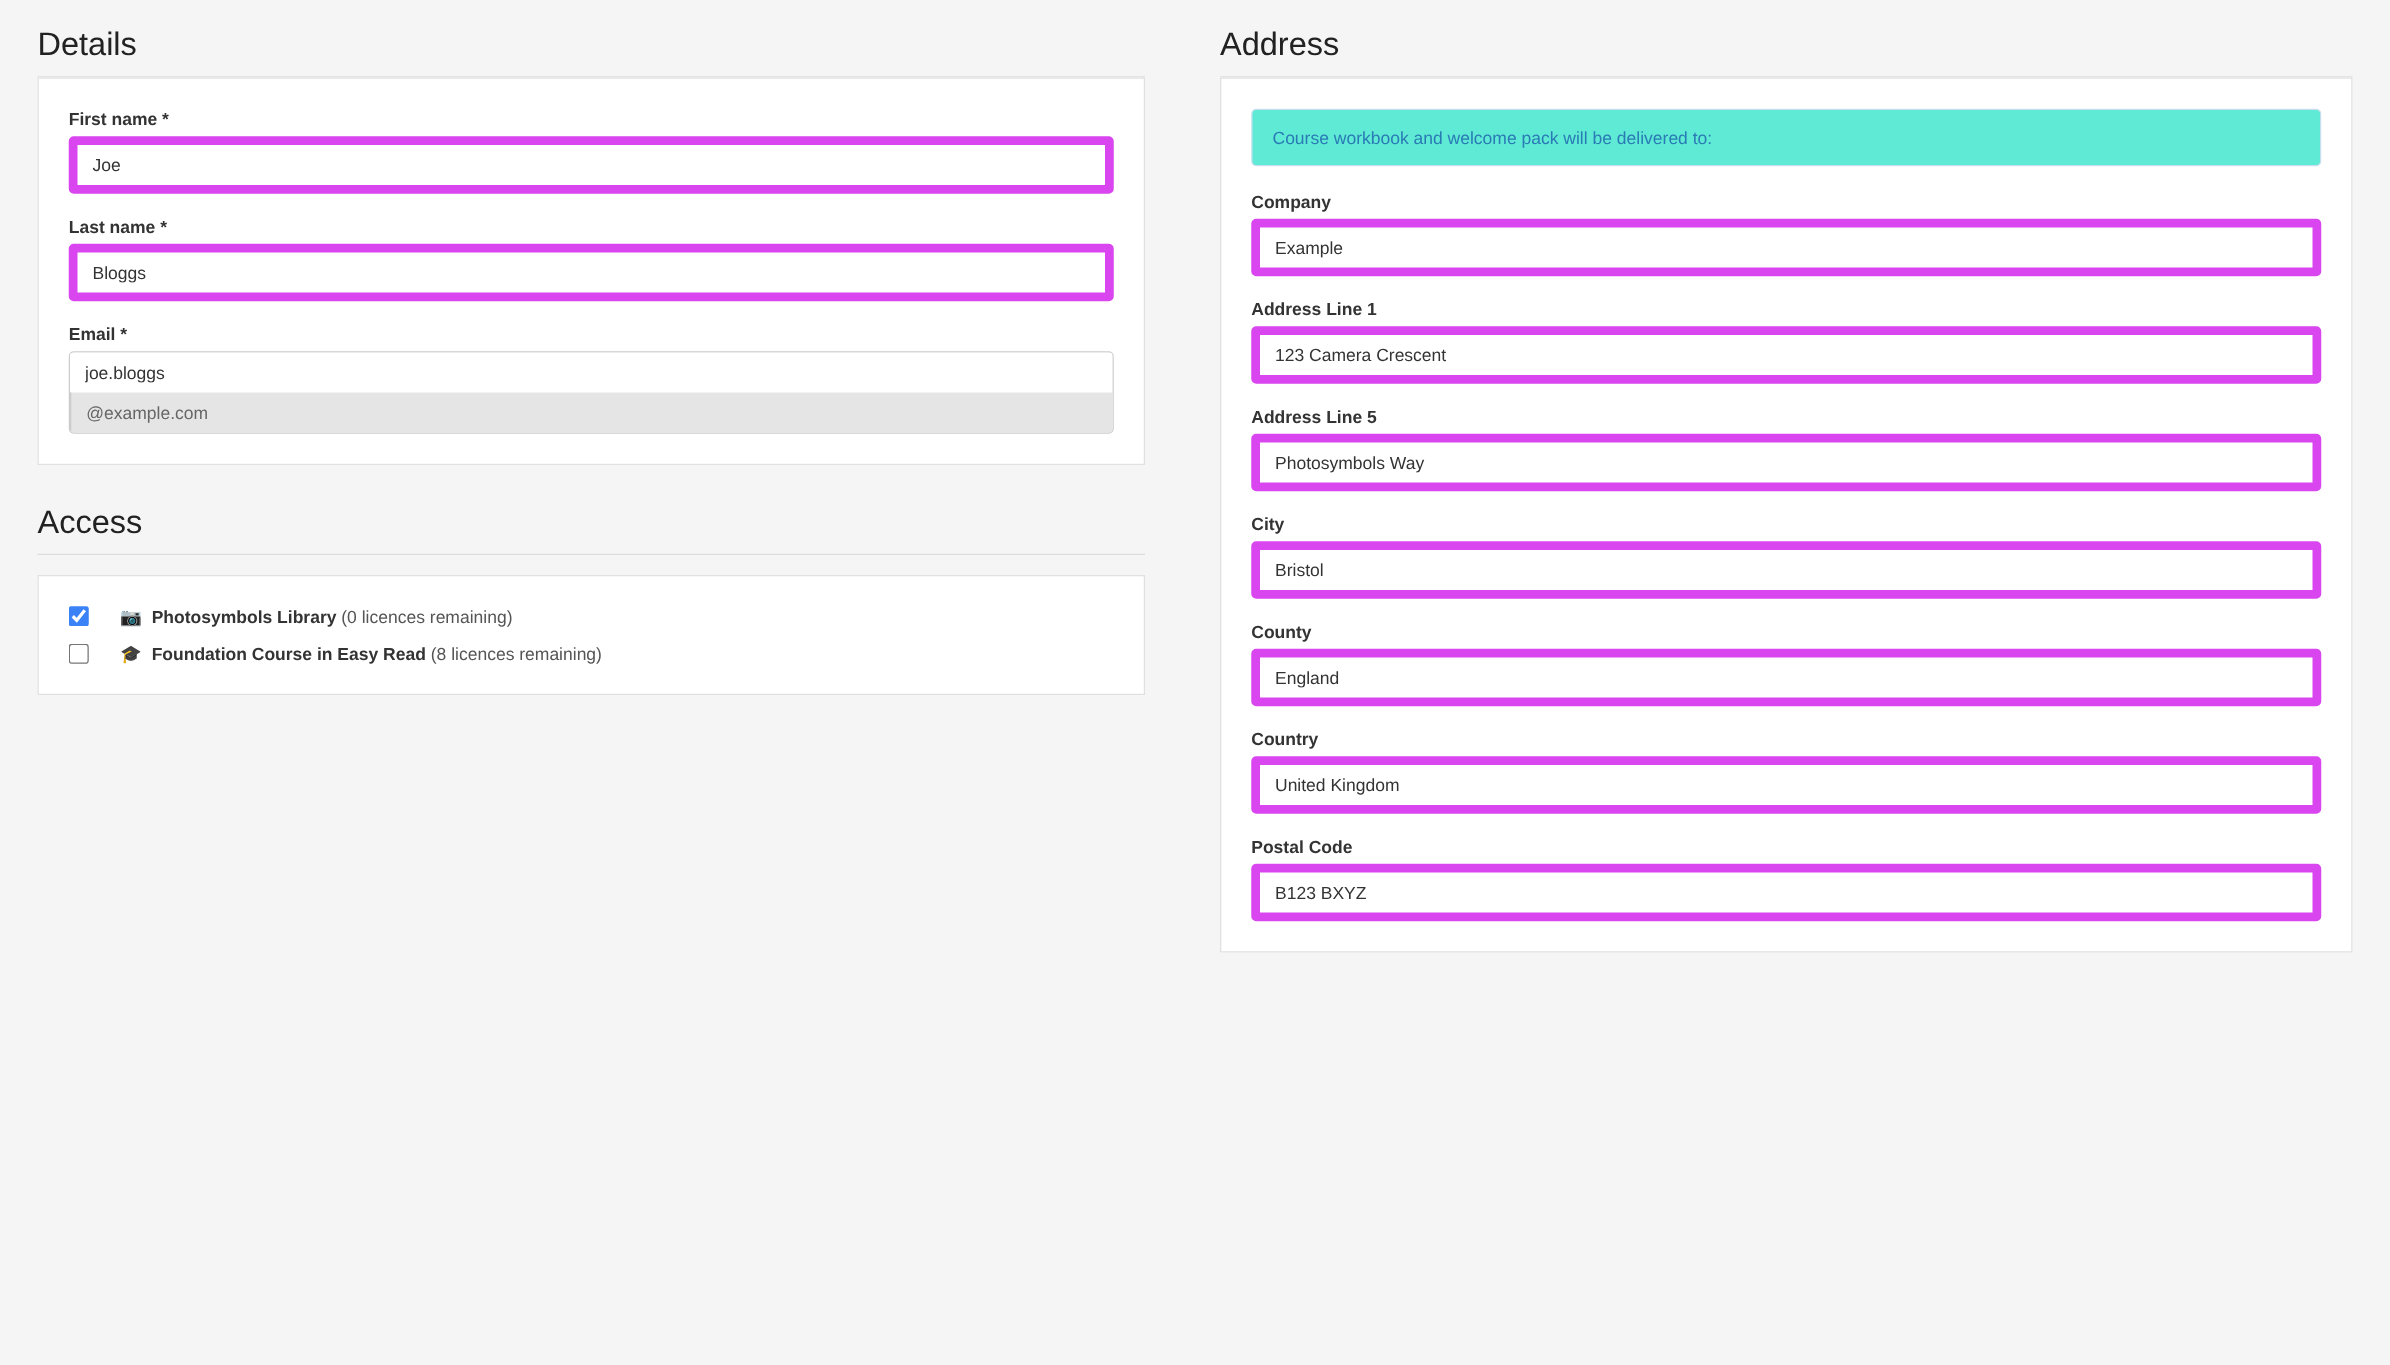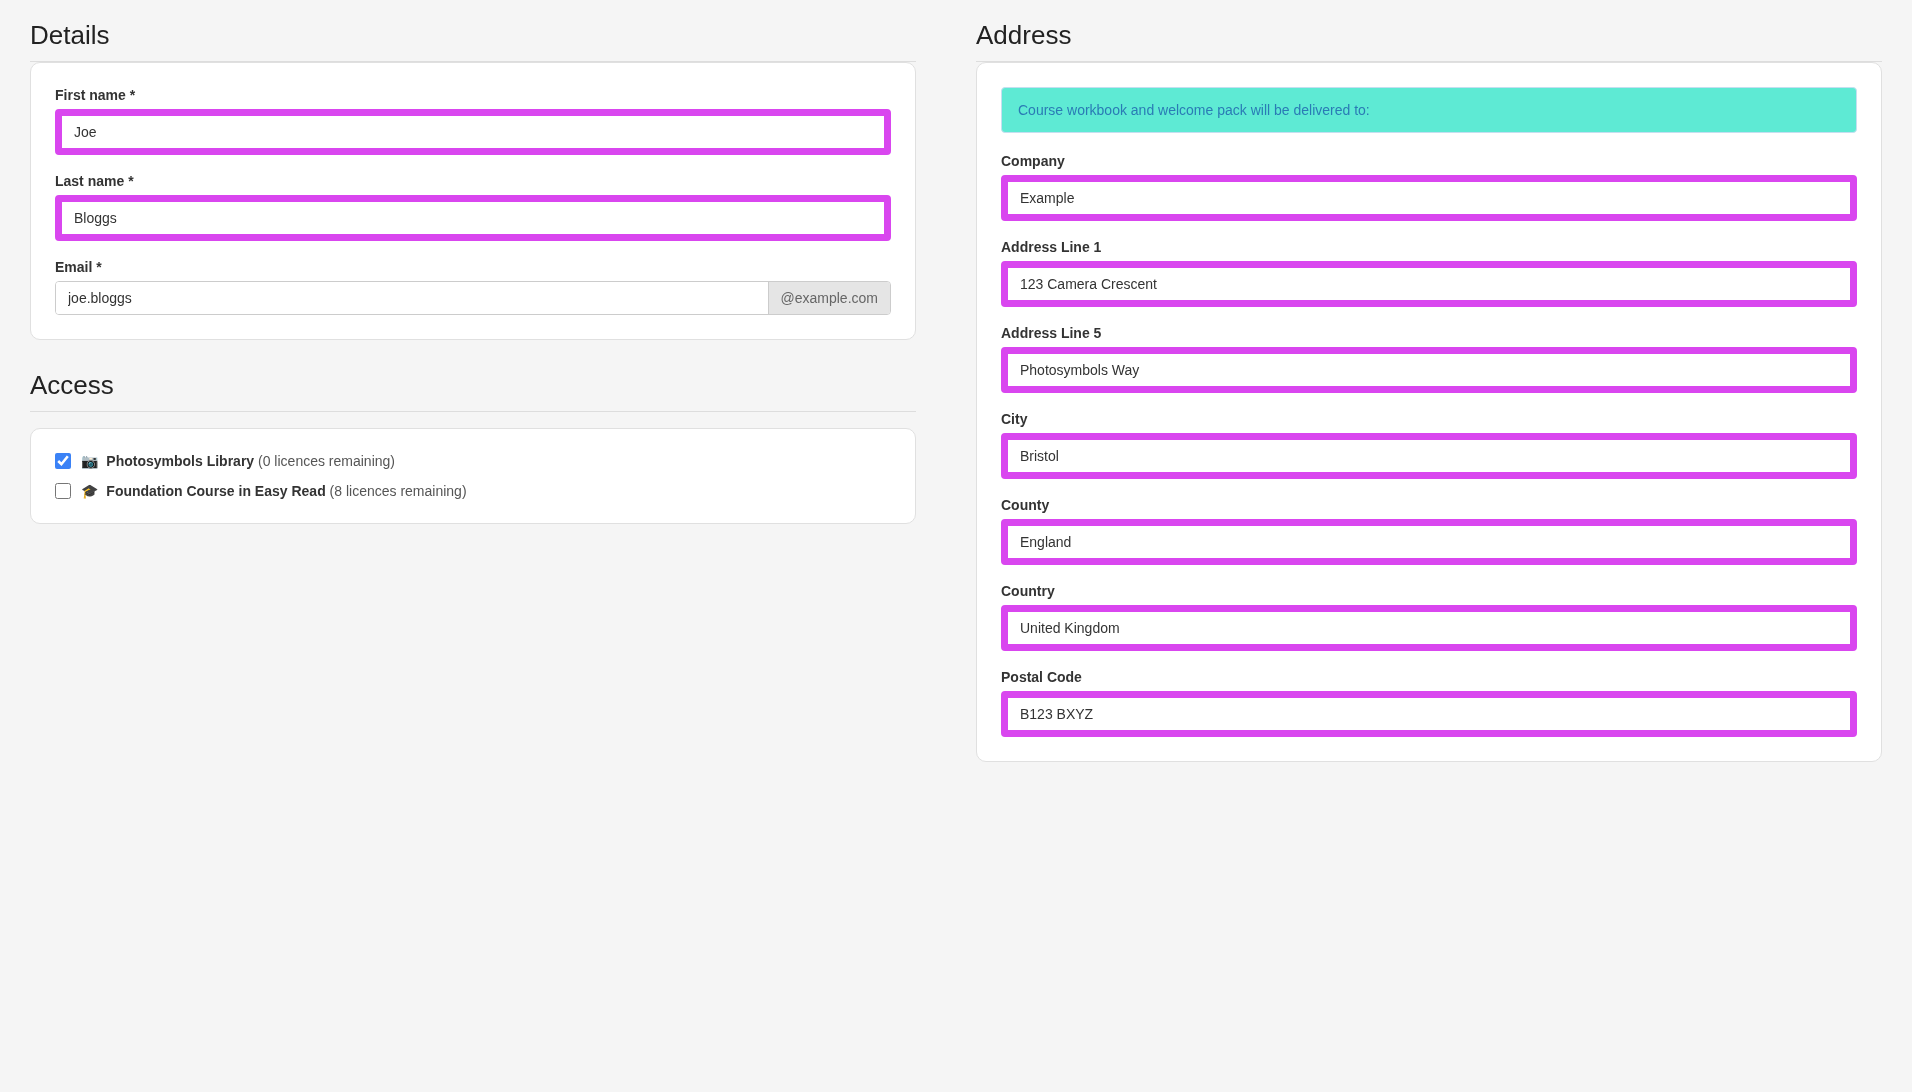--- a/index.html
+++ b/index.html
@@ -37,21 +37,21 @@
       font-weight: 400;
       color: #222;
       margin-bottom: 0;
       padding-bottom: 10px;
       border-bottom: 1px solid #ddd;
     }
 
     .card {
       background: #fff;
       border: 1px solid #e0e0e0;
-      border-radius: 10px;
+      border-radius: 0;
       padding: 24px;
       margin-bottom: 30px;
     }
 
     .form-group {
       margin-bottom: 18px;
     }
 
     .form-group:last-child {
       margin-bottom: 0;
@@ -74,20 +74,21 @@
       color: #333;
       background: #fff;
       outline: none;
     }
 
     .email-input-wrapper {
       display: flex;
       border: 1px solid #ccc;
       border-radius: 4px;
       overflow: hidden;
+      flex-direction: column;
     }
 
     .email-input-wrapper .form-input {
       border: none;
       border-radius: 0;
       flex: 1;
     }
 
     .email-suffix {
       display: flex;
@@ -122,20 +123,21 @@
       padding-bottom: 10px;
       border-bottom: 1px solid #ddd;
     }
 
     .checkbox-item {
       display: flex;
       align-items: center;
       margin-bottom: 14px;
       font-size: 14px;
       color: #333;
+      gap: 15px;
     }
 
     .checkbox-item:last-child {
       margin-bottom: 0;
     }
 
     .checkbox-item input[type="checkbox"] {
       width: 16px;
       height: 16px;
       margin-right: 10px;

